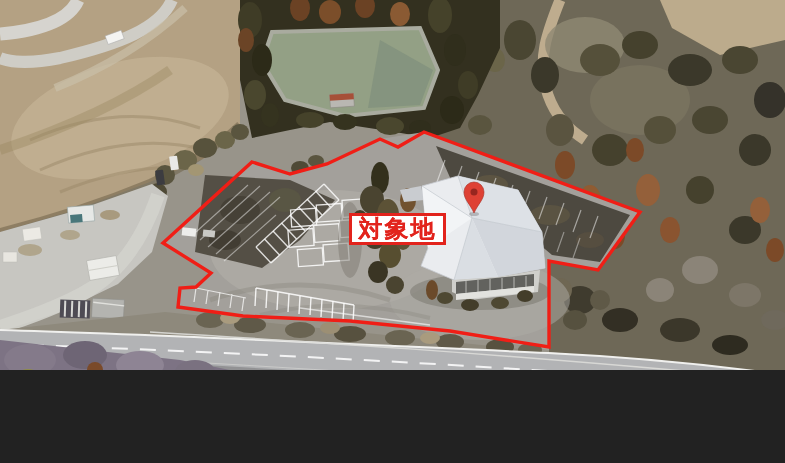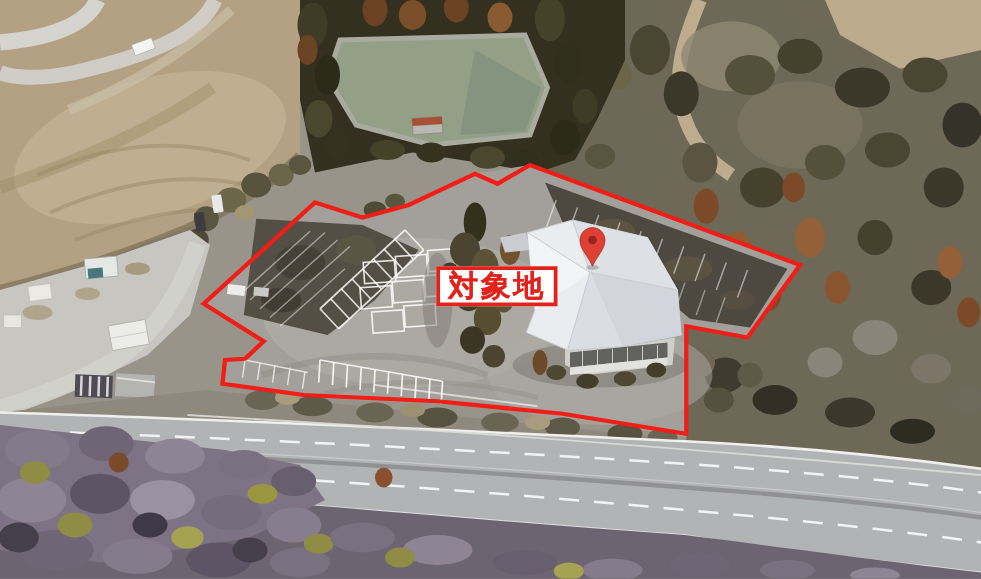--- a/index.html
+++ b/index.html
@@ -1,17 +1,17 @@
 <!DOCTYPE html>
 <html><head>
 <meta charset="utf-8">
 <style>
   html,body{margin:0;padding:0;background:#222;}
   .stage{
-    position:relative;width:785px;height:463px;overflow:hidden;
+    position:relative;width:785px;height:370px;overflow:hidden;
     font-family:"DejaVu Sans","Liberation Sans",sans-serif;
     background:#98948a;
   }
   .stage svg{position:absolute;left:0;top:0;}
   .site-label{
     position:absolute;left:349px;top:213px;width:97px;height:32px;
     box-sizing:border-box;background:#ffffff;border:3px solid #e2231c;
     display:flex;align-items:center;justify-content:center;
     color:#e2231c;font-size:24px;font-weight:bold;letter-spacing:2px;line-height:1;
     text-shadow:0 0 0 #e2231c;

